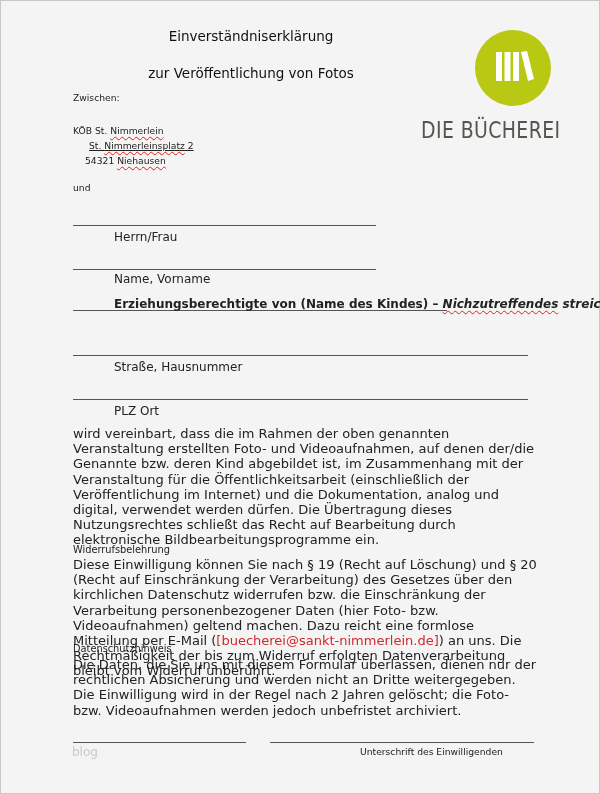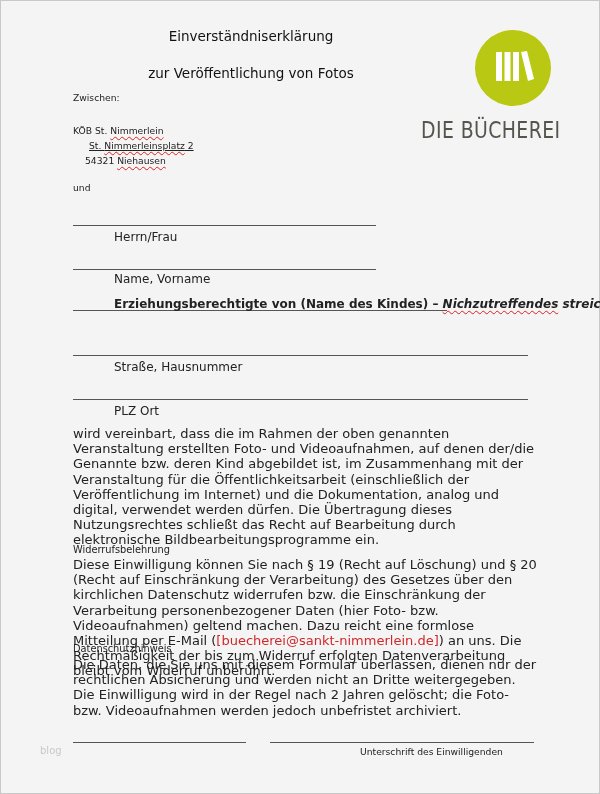--- a/index.html
+++ b/index.html
@@ -34,21 +34,21 @@
   .email { color: #d0282a; }
   .logo-circle {
     position: absolute; left: 474px; top: 29px; width: 76px; height: 76px;
     border-radius: 50%; background: #b9c812;
   }
   .logo-text {
     position: absolute; left: 420px; top: 116px; width: 160px;
     font-family: "DejaVu Sans", sans-serif; font-size: 23px; letter-spacing: 0.5px;
     color: #55554d; white-space: nowrap; transform: scaleX(0.82); transform-origin: left top;
   }
-  .watermark { font-size: 10px; color: #c9c9c9; }
+  .watermark { font-size: 12px; color: #c9c9c9; margin-left: 32px; }
 </style>
 </head>
 <body>
 
 <div class="frame">
 
   <div class="title" style="top:25px;">Einverständniserklärung</div>
   <div class="title" style="top:62px;">zur Veröffentlichung von Fotos</div>
 
   <div>

